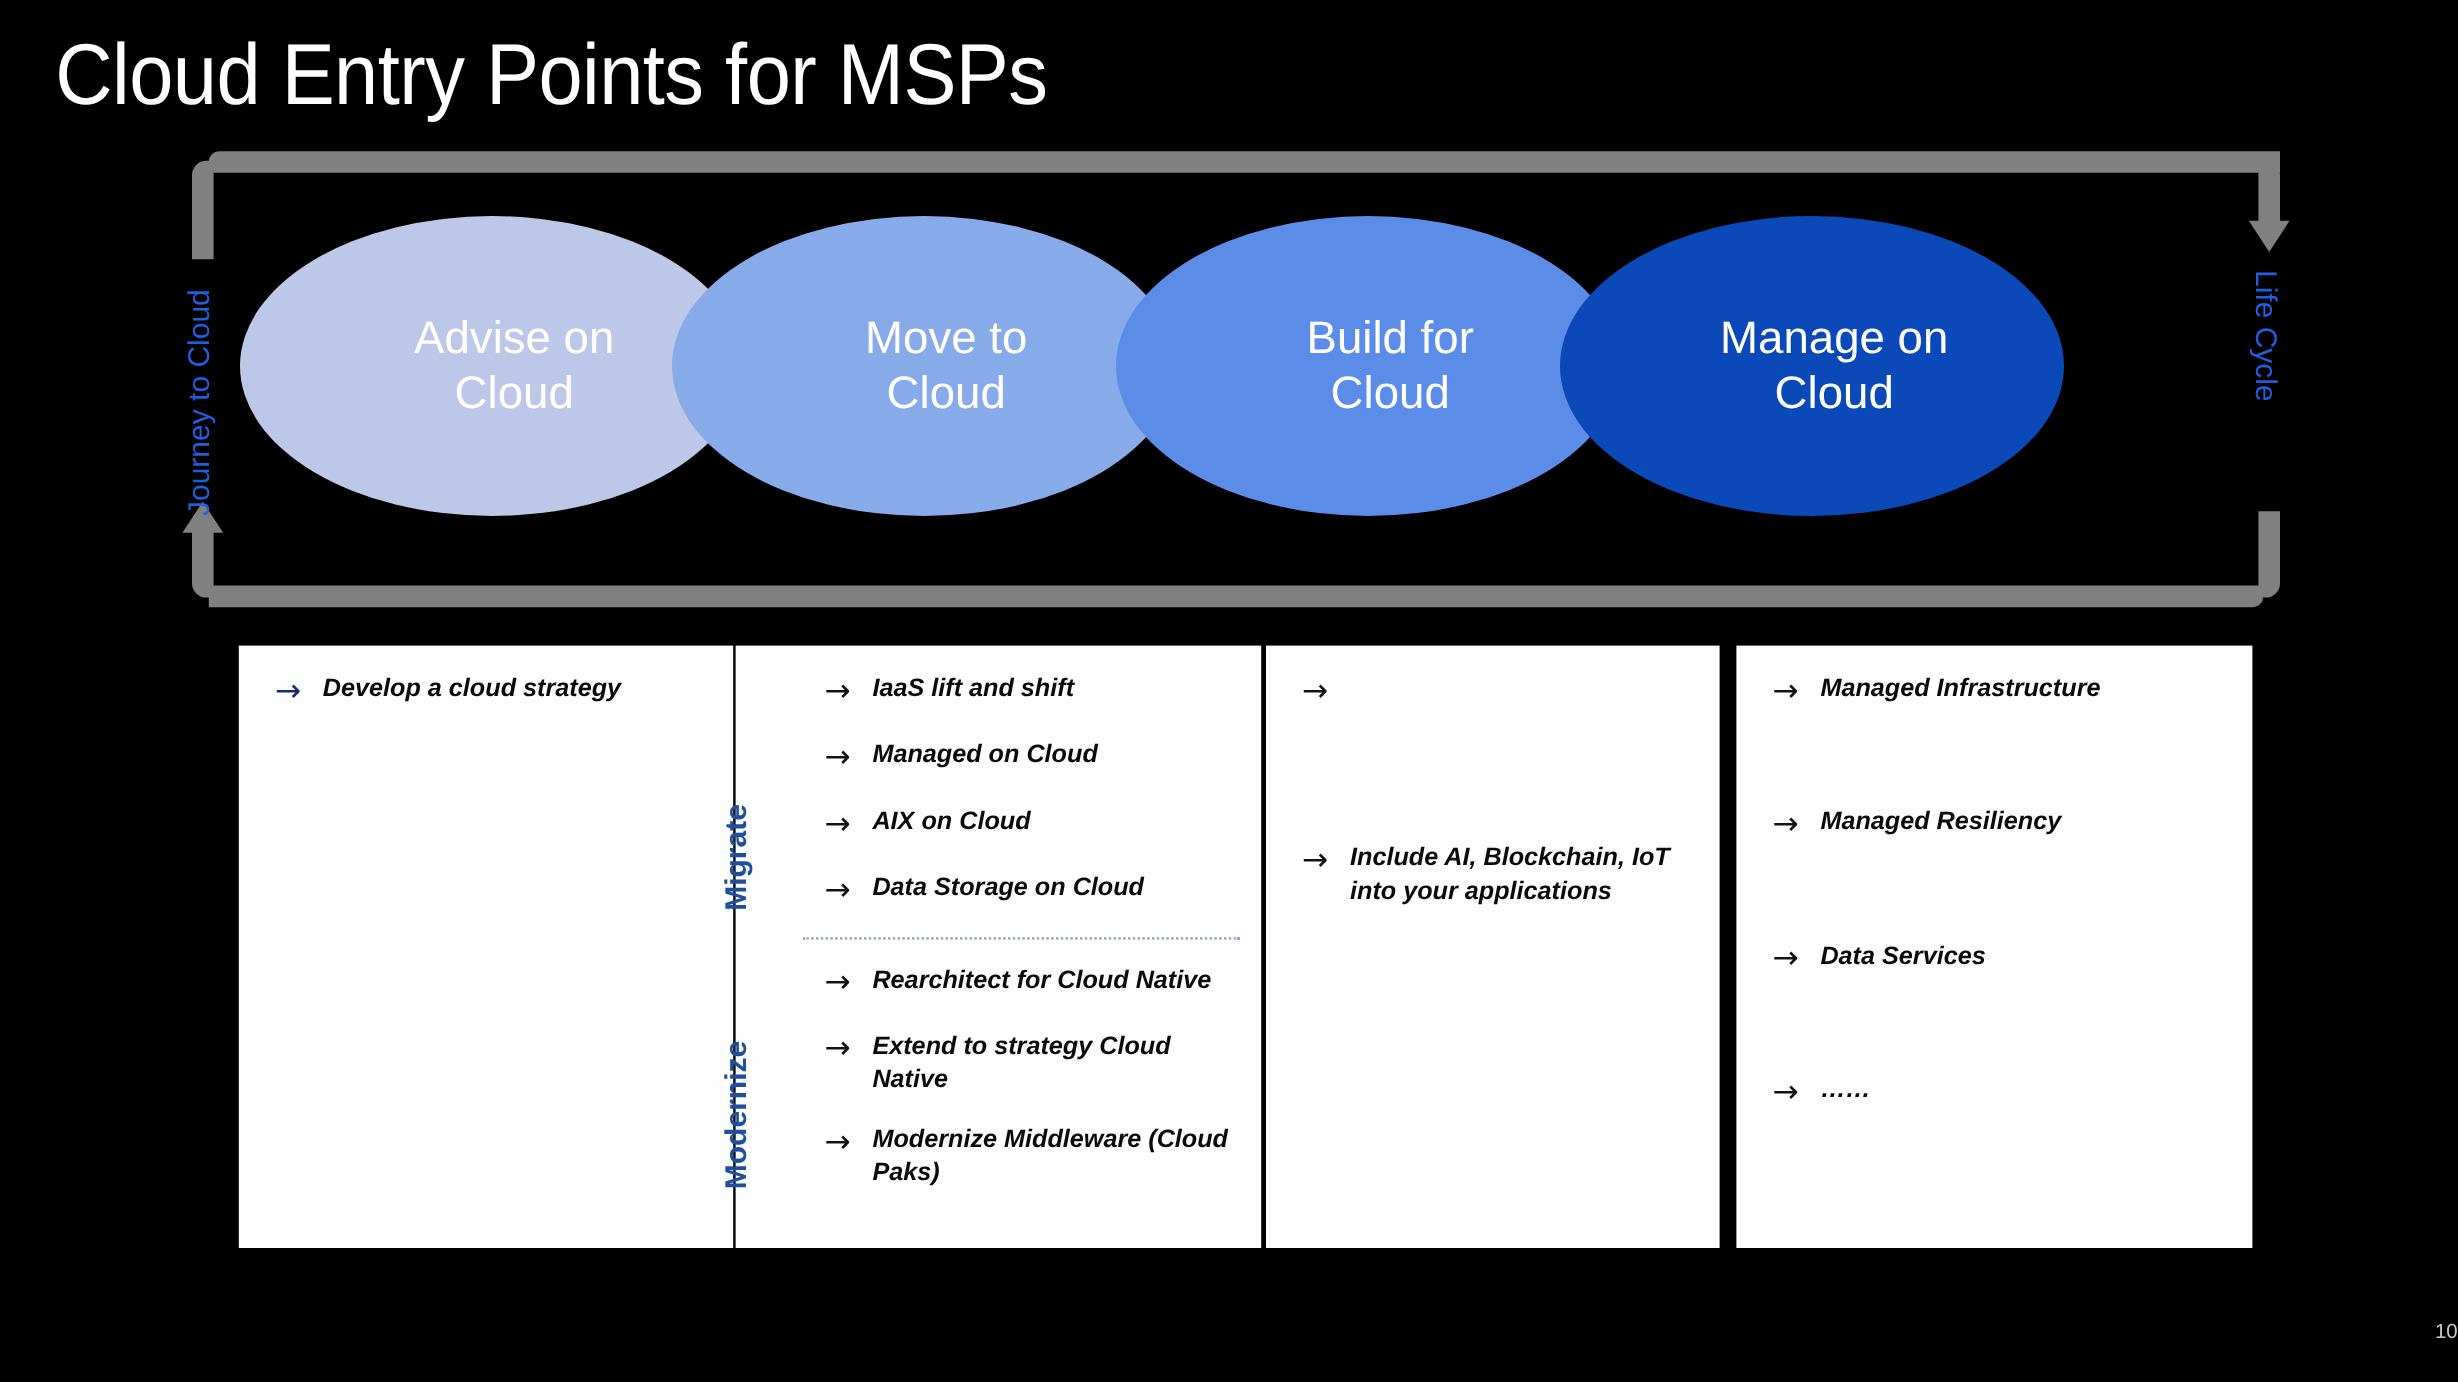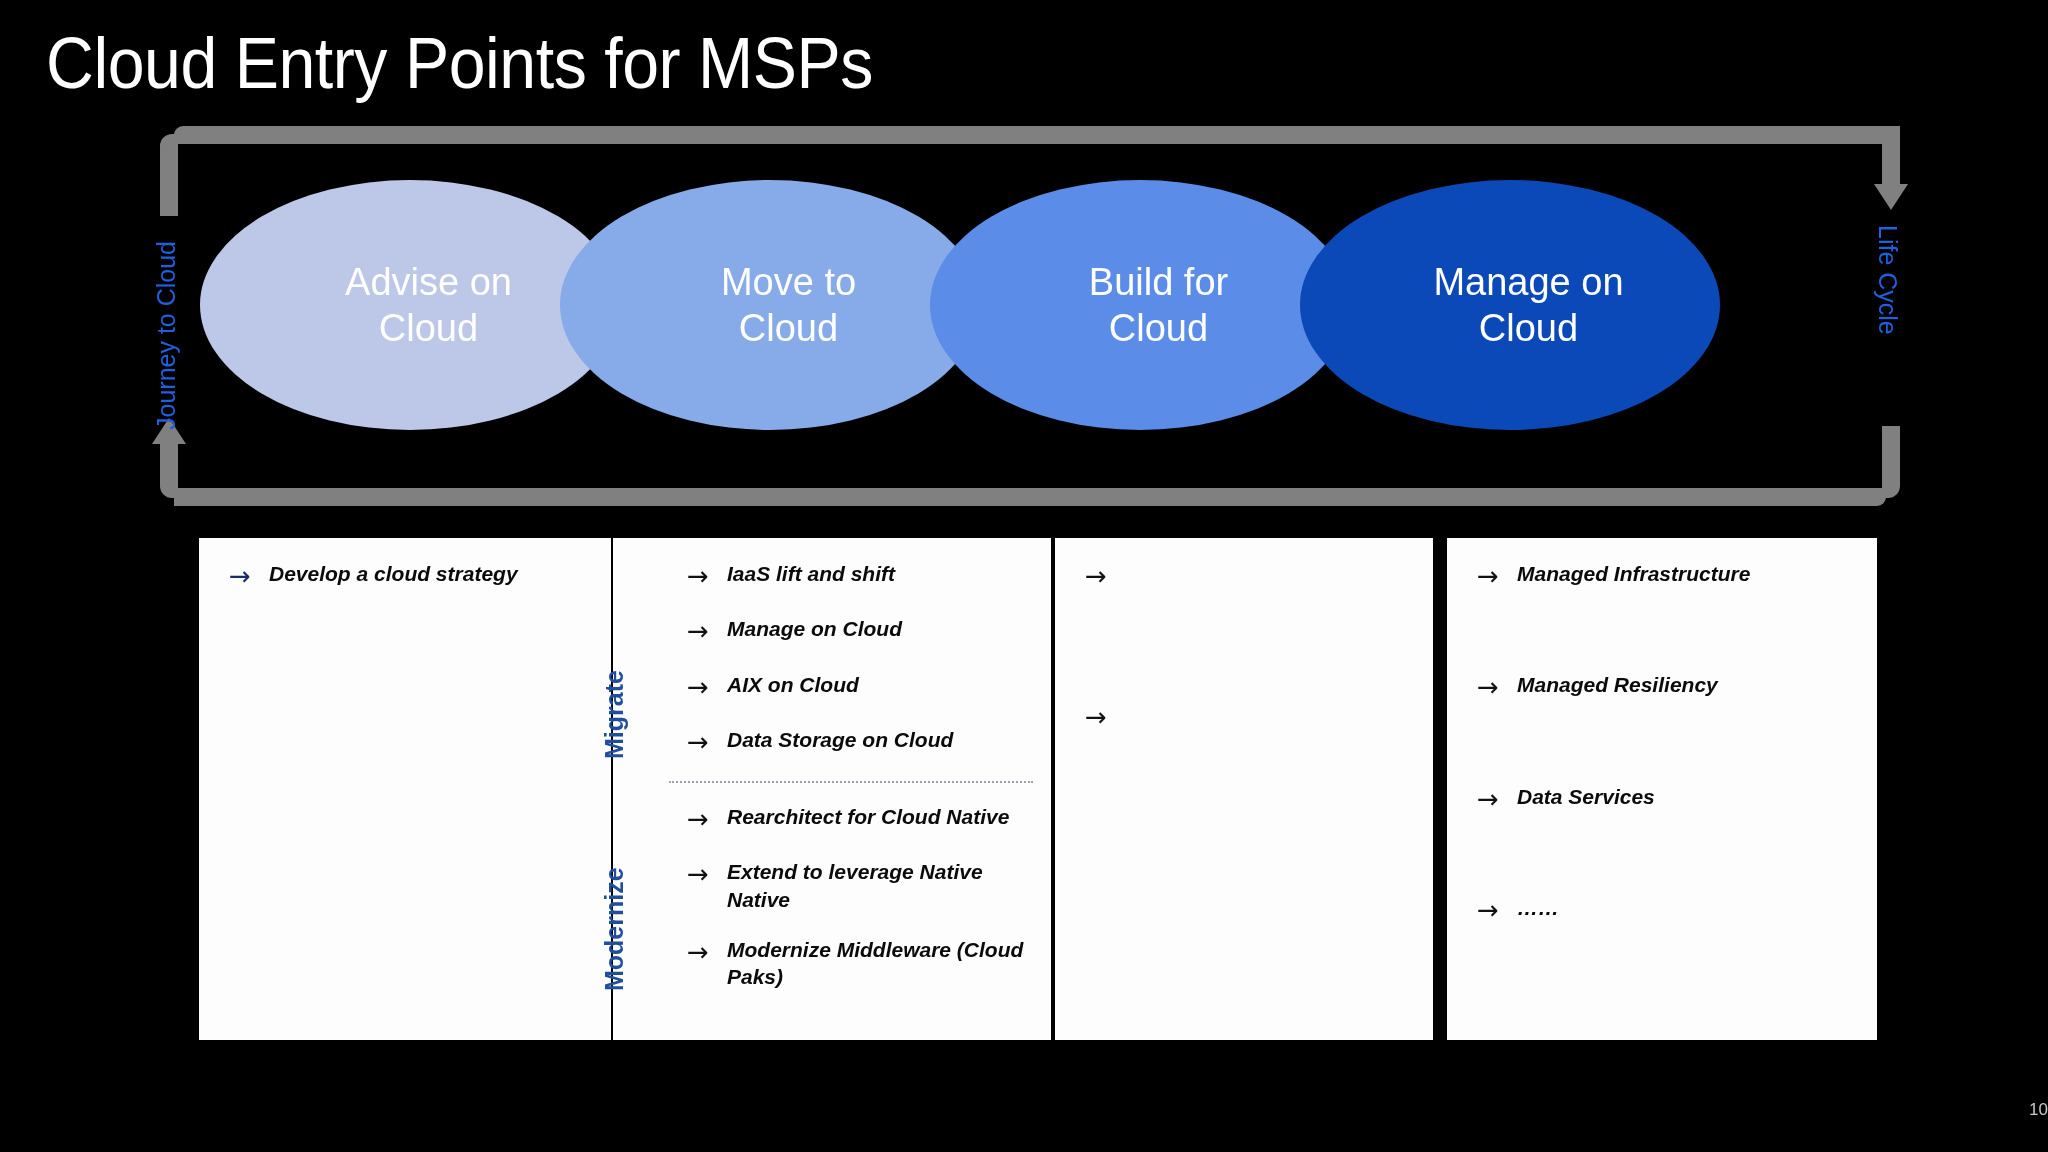--- a/index.html
+++ b/index.html
@@ -327,21 +327,21 @@
         <div class="group">
           <div class="group-label">
             <div class="vtext" style="color: rgb(31, 78, 156);">Migrate</div>
           </div>
           <div class="bullet-row">
             <div class="arrow-glyph">→</div>
             <div class="bullet-text">IaaS lift and shift</div>
           </div>
           <div class="bullet-row">
             <div class="arrow-glyph">→</div>
-            <div class="bullet-text">Manage on Cloud</div>
+            <div class="bullet-text">Managed on Cloud</div>
           </div>
           <div class="bullet-row">
             <div class="arrow-glyph">→</div>
             <div class="bullet-text">AIX on Cloud</div>
           </div>
           <div class="bullet-row">
             <div class="arrow-glyph">→</div>
             <div class="bullet-text">Data Storage on Cloud</div>
           </div>
         </div>
@@ -351,39 +351,40 @@
         <div class="group">
           <div class="group-label">
             <div class="vtext" style="color: rgb(31, 78, 156);">Modernize</div>
           </div>
           <div class="bullet-row">
             <div class="arrow-glyph">→</div>
             <div class="bullet-text">Rearchitect for Cloud Native</div>
           </div>
           <div class="bullet-row">
             <div class="arrow-glyph">→</div>
-            <div class="bullet-text">Extend to leverage Native Native</div>
+            <div class="bullet-text">Extend to strategy Cloud Native</div>
           </div>
           <div class="bullet-row">
             <div class="arrow-glyph">→</div>
             <div class="bullet-text">Modernize Middleware (Cloud Paks)</div>
           </div>
         </div>
 
       </div>
     </div>
 
     <div class="panel" id="panel-2" style="background: rgb(253, 253, 253);">
       <div class="panel-inner">
         <div class="bullet-row">
           <div class="arrow-glyph">→</div>
         </div>
         <div class="gap-lg"></div>
         <div class="bullet-row">
           <div class="arrow-glyph">→</div>
+          <div class="bullet-text">Include AI, Blockchain, IoT into your applications</div>
         </div>
       </div>
     </div>
 
     <div class="panel" id="panel-3" style="background: rgb(253, 253, 253);">
       <div class="panel-inner">
         <div class="bullet-row">
           <div class="arrow-glyph">→</div>
           <div class="bullet-text">Managed Infrastructure</div>
         </div>

